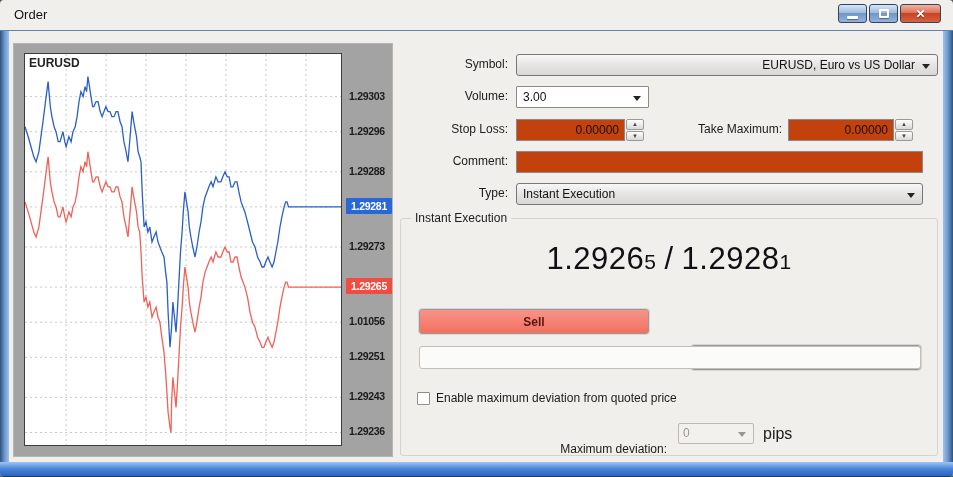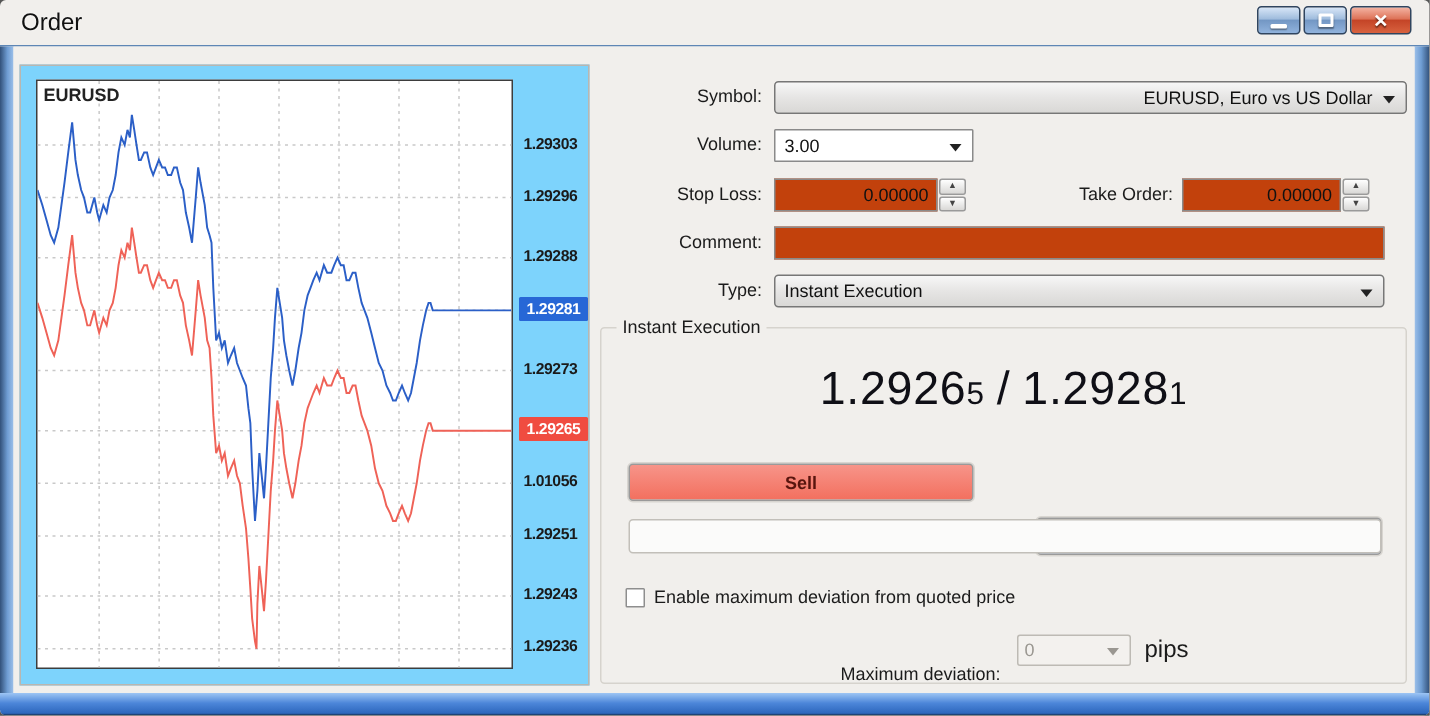--- a/index.html
+++ b/index.html
@@ -3,40 +3,40 @@
 <meta charset="utf-8">
 <style>
   html,body{margin:0;padding:0;background:#555;font-family:"Liberation Sans",sans-serif;}
   *{box-sizing:border-box;}
   .window{position:relative;width:953px;height:477px;overflow:hidden;
     background:#f1efec;border-radius:4px;}
   
   .titlebar{position:absolute;left:0;top:0;width:100%;height:31px;
     background:linear-gradient(180deg,#0d1016 0%,#1d3least 0%,#30577f 8%,#5585c0 30%,#7ba6d9 55%,#a7c6ec 85%,#bdd6f3 100%);
     border-bottom:1px solid #5e86b5;}
-  .titlebar-text{position:absolute;left:14px;top:7px;font-size:16px;color:#111;
+  .titlebar-text{position:absolute;left:14px;top:7px;font-size:13px;color:#111;
     text-shadow:0 0 2px rgba(255,255,255,.8);}
   .winbtns{position:absolute;top:4px;right:12px;display:flex;gap:2px;}
   .winbtn{height:19px;border:1px solid #30455f;border-radius:3px;
     background:linear-gradient(180deg,#d8e6f7 0%,#9fbcdd 45%,#7397c4 50%,#91b3dd 100%);
     display:flex;align-items:center;justify-content:center;cursor:pointer;}
   .winbtn.min,.winbtn.max{width:29px;}
   .winbtn.close{width:41px;background:linear-gradient(180deg,#f4b3a2 0%,#dd7257 45%,#c44427 50%,#d8623f 100%);}
   .glyph-min{display:block;width:11px;height:3px;background:#fff;border-radius:1px;margin-top:7px;box-shadow:0 1px 1px rgba(0,0,0,.4);}
   .glyph-max{display:block;width:10px;height:9px;border:2px solid #fff;border-radius:1px;box-shadow:0 1px 1px rgba(0,0,0,.4);}
   .glyph-close{color:#fff;font-size:12px;font-weight:bold;text-shadow:0 1px 1px rgba(0,0,0,.5);}
   .frame-left,.frame-right{position:absolute;top:31px;width:9px;height:431px;}
   .frame-left{left:0;background:linear-gradient(90deg,#32517a,#6f9dd3 55%,#9cc0ea);}
   .frame-right{right:0;width:10px;background:linear-gradient(270deg,#32517a,#6f9dd3 55%,#9cc0ea);}
   .frame-bottom{position:absolute;left:0;bottom:0;width:100%;height:15px;
     background:linear-gradient(180deg,#9dc5f4 0%,#4c86d9 45%,#2d67bd 90%,#12263f 100%);}
   .client{position:absolute;left:9px;top:31px;width:934px;height:431px;background:#f1efec;}
   
   .chart-panel{position:absolute;left:4px;top:12px;width:380px;height:414px;
-    background:#7dd3fc;border:1px solid #b9b6b0;}
+    background:#a3a3a3;border:1px solid #b9b6b0;}
   .plot{position:absolute;left:10px;top:9px;width:318px;height:393px;background:#fff;
     border:1px solid #3d3d3d;}
   .plot svg{display:block;width:316px;height:391px;}
   .grid{stroke:#c9c9c9;stroke-width:1;stroke-dasharray:2,3;}
   .chart-symbol{position:absolute;left:4px;top:2px;font-size:12px;font-weight:bold;color:#222;}
   .axis{position:absolute;left:332px;top:9px;width:46px;height:393px;}
   .axis-label{position:absolute;left:3px;height:16px;line-height:16px;font-size:10.5px;
     font-weight:bold;color:#1a1a1a;letter-spacing:-.3px;}
   .price-tag{position:absolute;left:0px;width:46px;height:16px;line-height:16px;text-align:center;
     font-size:10.5px;font-weight:bold;color:#fff;border-radius:1px;letter-spacing:-.3px;}
@@ -159,21 +159,21 @@
       <span class="arrow"></span>
     </div>
 
     <div class="flabel" style="left:396px;top:88px;">Stop Loss:</div>
     <input class="edit num" style="left: 507px; top: 88px; width: 109px;" value="0.00000">
     <div class="spinner" style="left:617px;top:88px;">
       <button class="spin-btn">▲</button>
       <button class="spin-btn">▼</button>
     </div>
 
-    <div class="flabel" style="left:670px;top:88px;">Take Order:</div>
+    <div class="flabel" style="left:670px;top:88px;">Take Maximum:</div>
     <input class="edit num" style="left: 779px; top: 88px; width: 106px;" value="0.00000">
     <div class="spinner" style="left:886px;top:88px;">
       <button class="spin-btn">▲</button>
       <button class="spin-btn">▼</button>
     </div>
 
     <div class="flabel" style="left:396px;top:120px;">Comment:</div>
     <input class="edit" style="left: 507px; top: 120px; width: 407px;" value="">
 
     <div class="flabel" style="left:396px;top:152px;">Type:</div>

